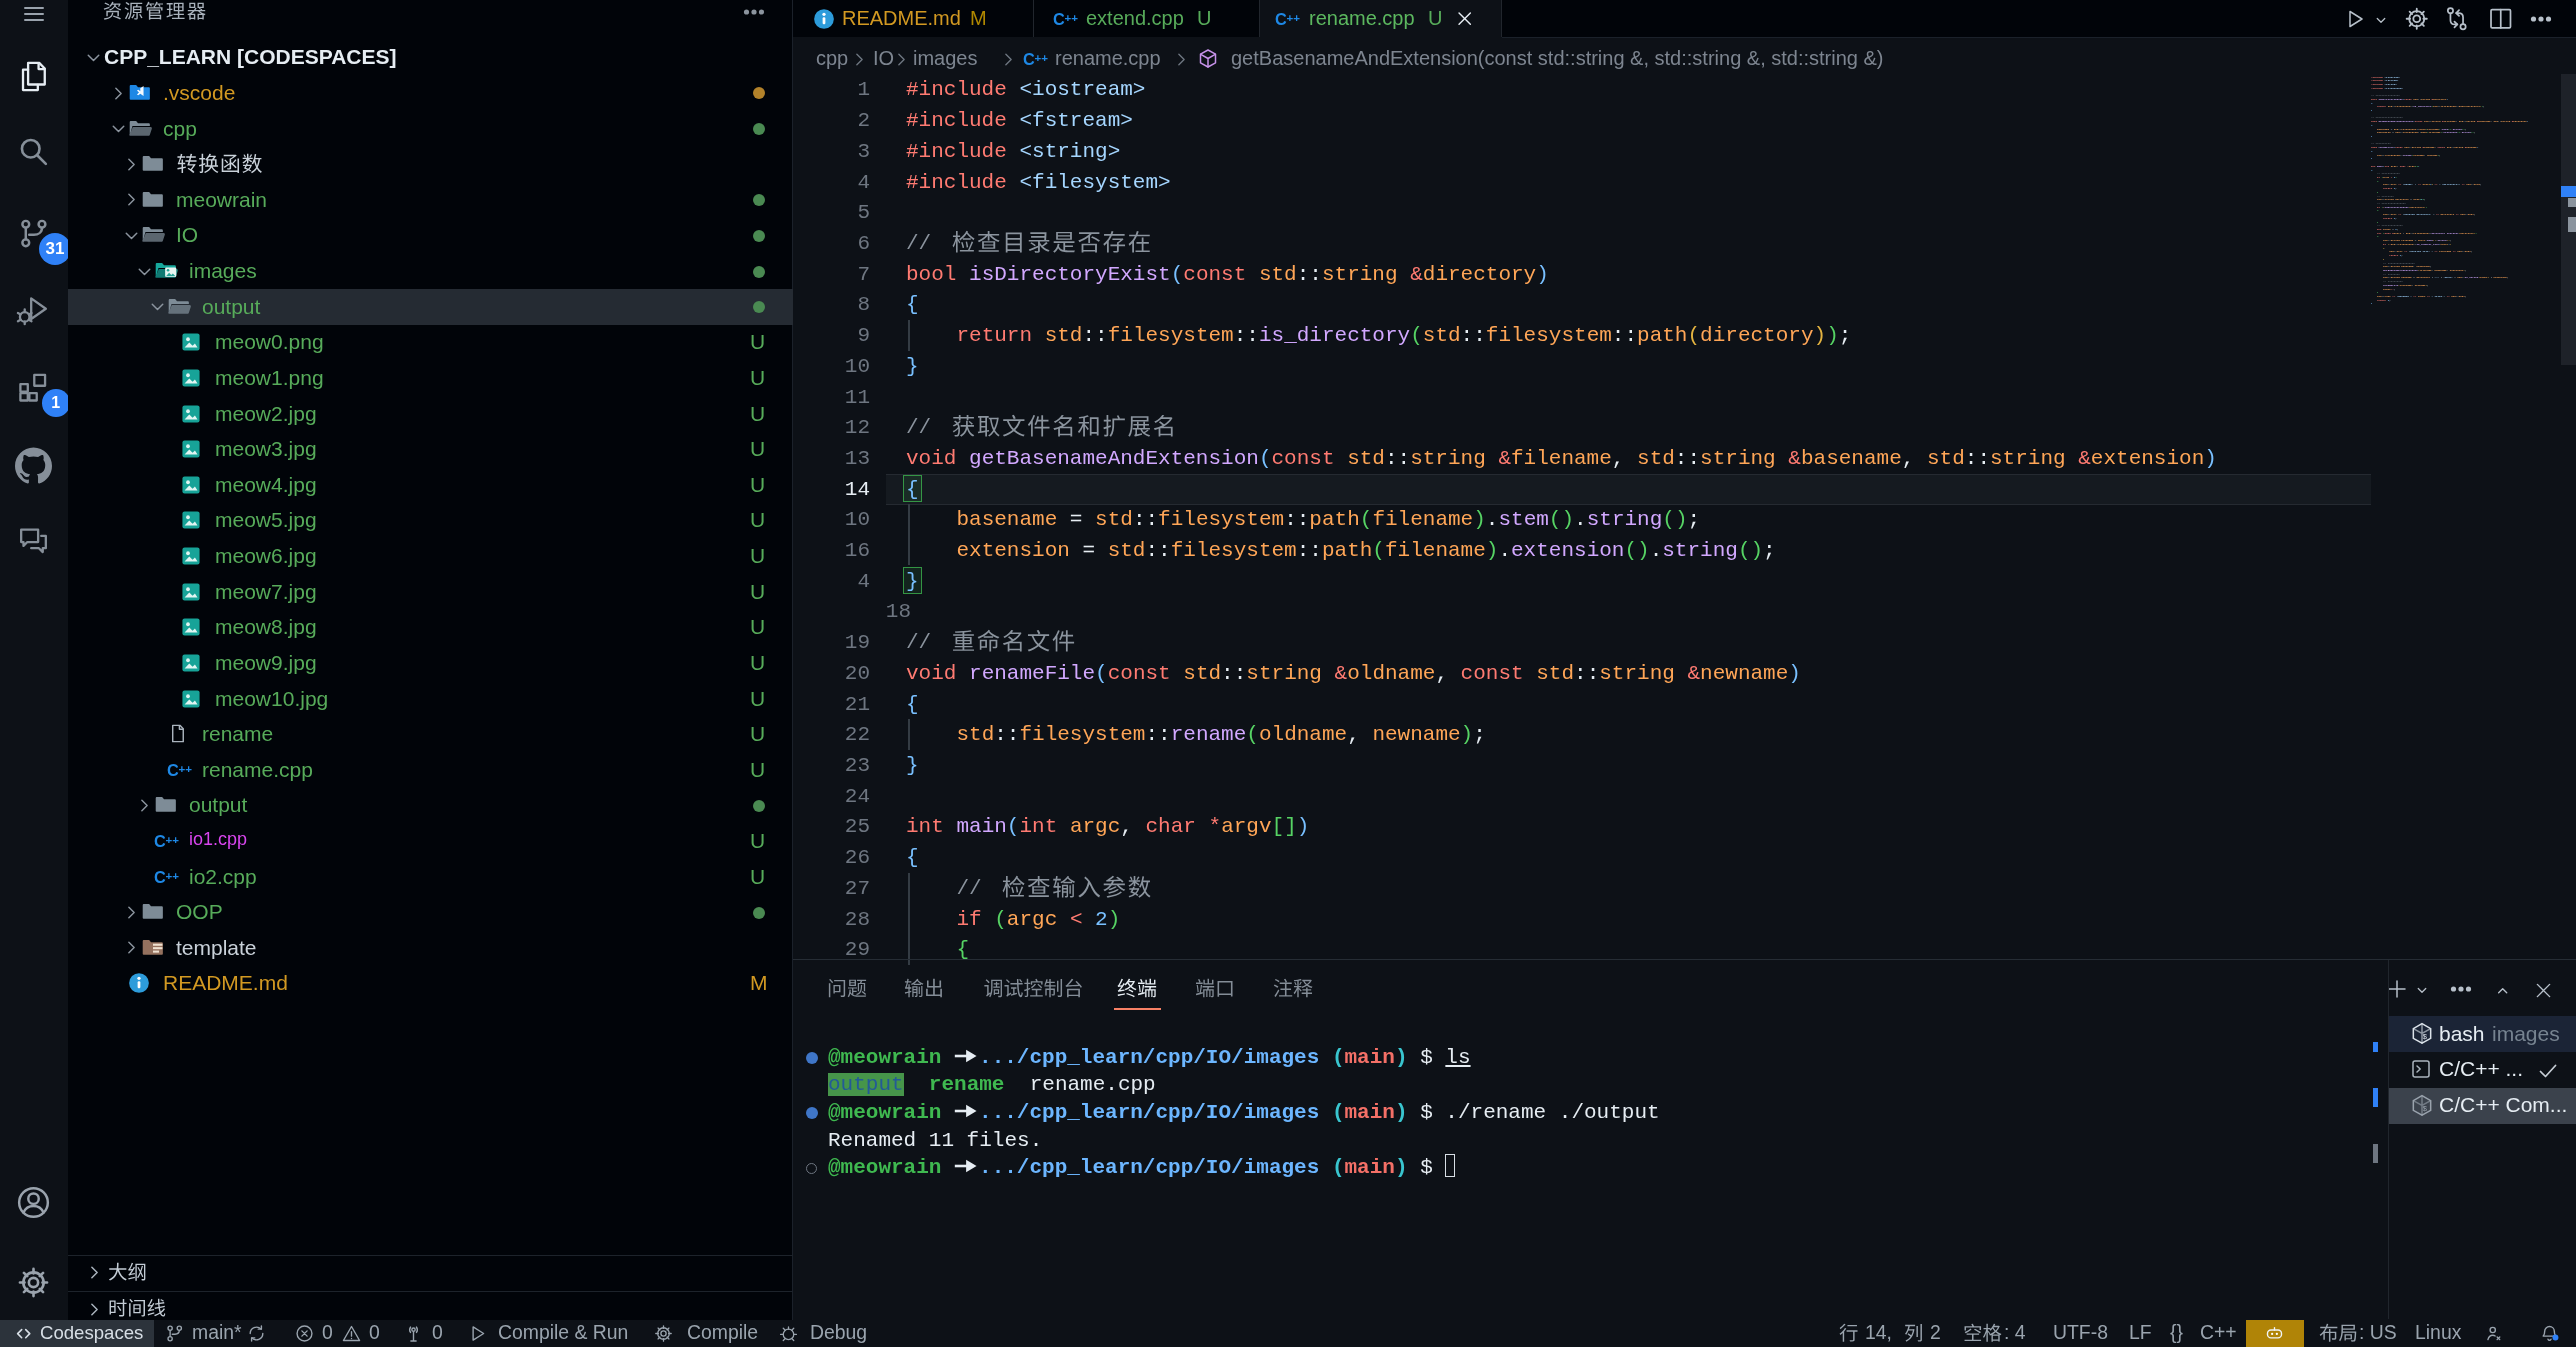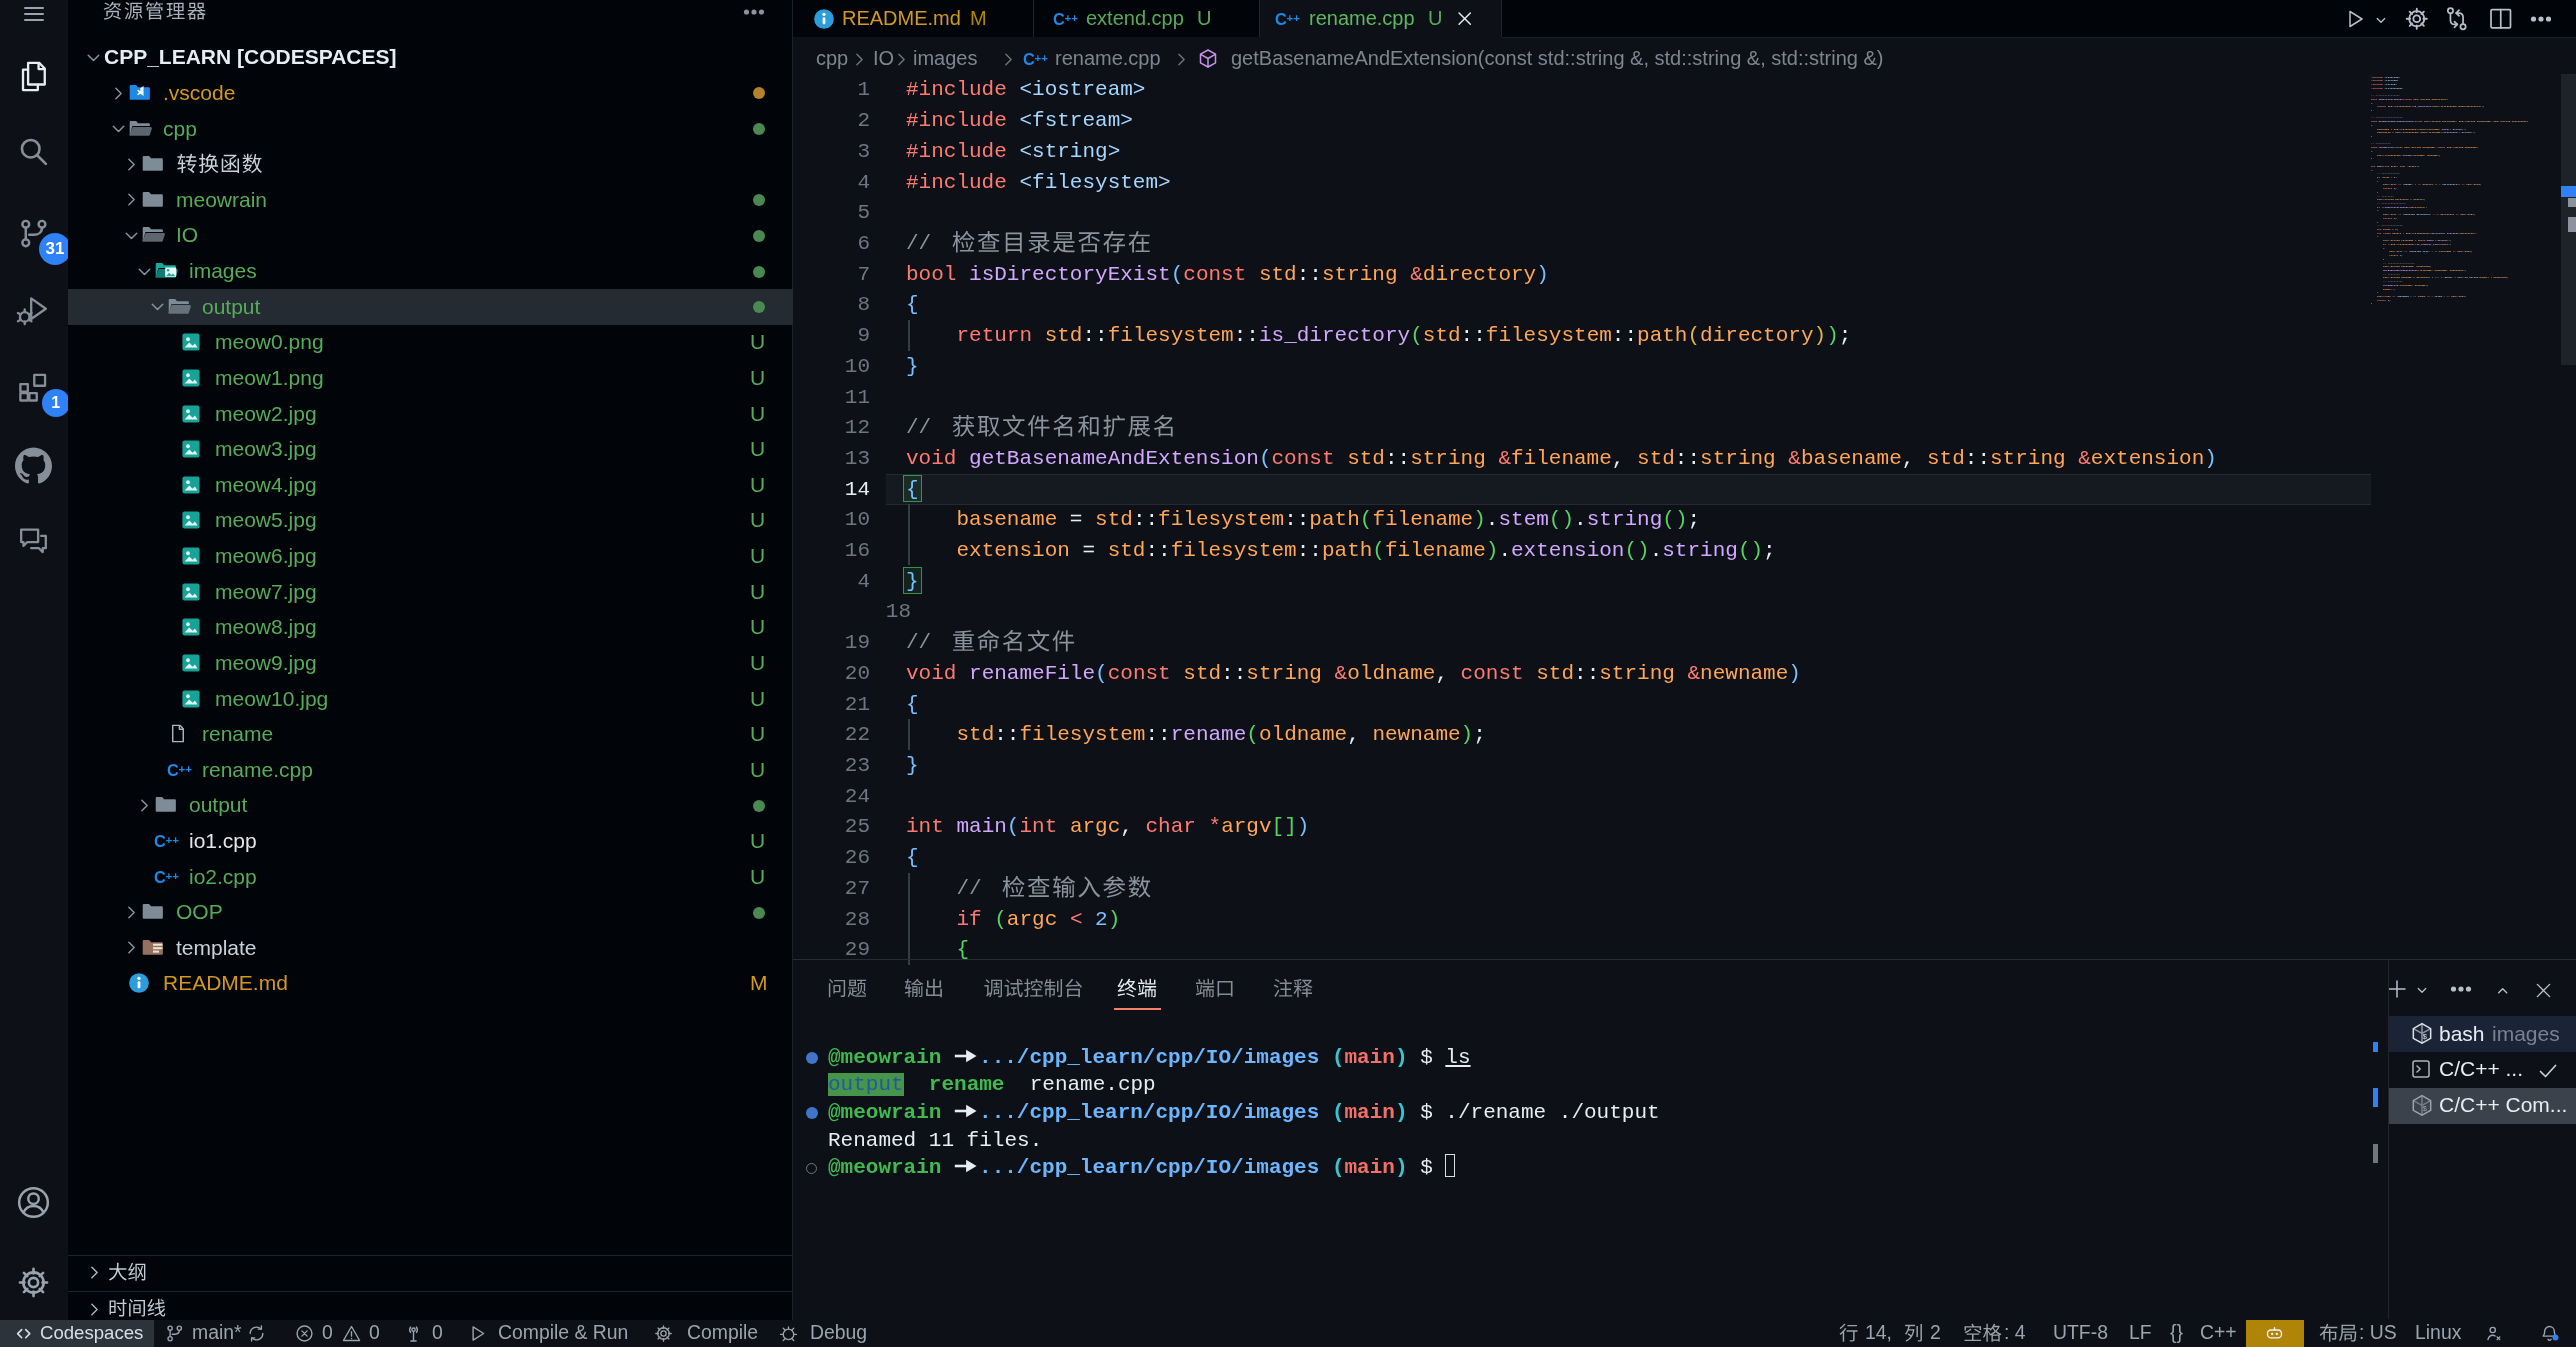--- a/index.html
+++ b/index.html
@@ -326,21 +326,21 @@
     </svg>
   </div>
 <div class="abs" style="left:189px;top:793px;color:#57ab5a;font-size:21px;font-weight:normal;white-space:nowrap">output</div>
 <div class="abs" style="left:753px;top:800px;width:12px;height:12px;border-radius:6.5px;background:#4a8a52"></div>
 <div class="abs" style="left:153px;top:829px">
     <svg width="27.5" height="24" viewBox="0 0 32 28">
       <text x="1" y="21.5" font-family="Liberation Sans" font-size="19" font-weight="bold" fill="#1e88e5">C</text>
       <text x="14.5" y="17.5" font-family="Liberation Sans" font-size="13.5" font-weight="bold" fill="#1e88e5">++</text>
     </svg>
   </div>
-<div class="abs" style="left:189px;top:829px;color:#e5e5e5;font-size:21px;font-weight:normal;white-space:nowrap">io1.cpp</div>
+<div class="abs" style="left:189px;top:829px;color:#d946ef;font-size:18px;font-weight:normal;white-space:nowrap">io1.cpp</div>
 <div class="abs" style="left:750px;top:829px;color:#57ab5a;font-size:21px">U</div>
 <div class="abs" style="left:153px;top:865px">
     <svg width="27.5" height="24" viewBox="0 0 32 28">
       <text x="1" y="21.5" font-family="Liberation Sans" font-size="19" font-weight="bold" fill="#1e88e5">C</text>
       <text x="14.5" y="17.5" font-family="Liberation Sans" font-size="13.5" font-weight="bold" fill="#1e88e5">++</text>
     </svg>
   </div>
 <div class="abs" style="left:189px;top:865px;color:#57ab5a;font-size:21px;font-weight:normal;white-space:nowrap">io2.cpp</div>
 <div class="abs" style="left:750px;top:865px;color:#57ab5a;font-size:21px">U</div>
 <div class="abs" style="left:121px;top:902px">

